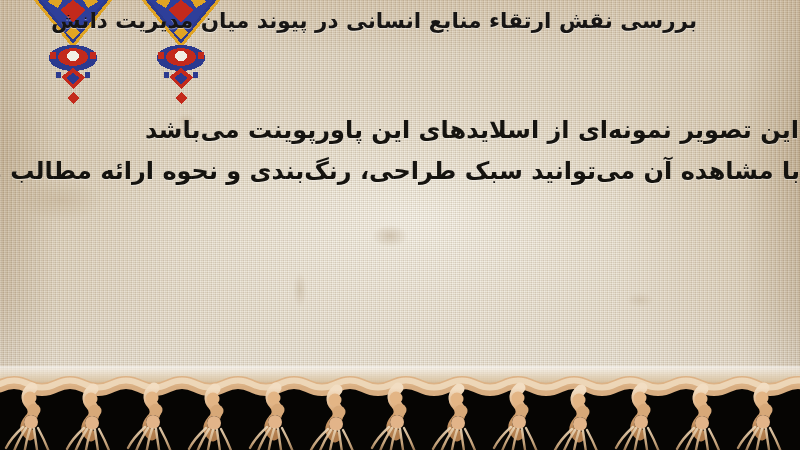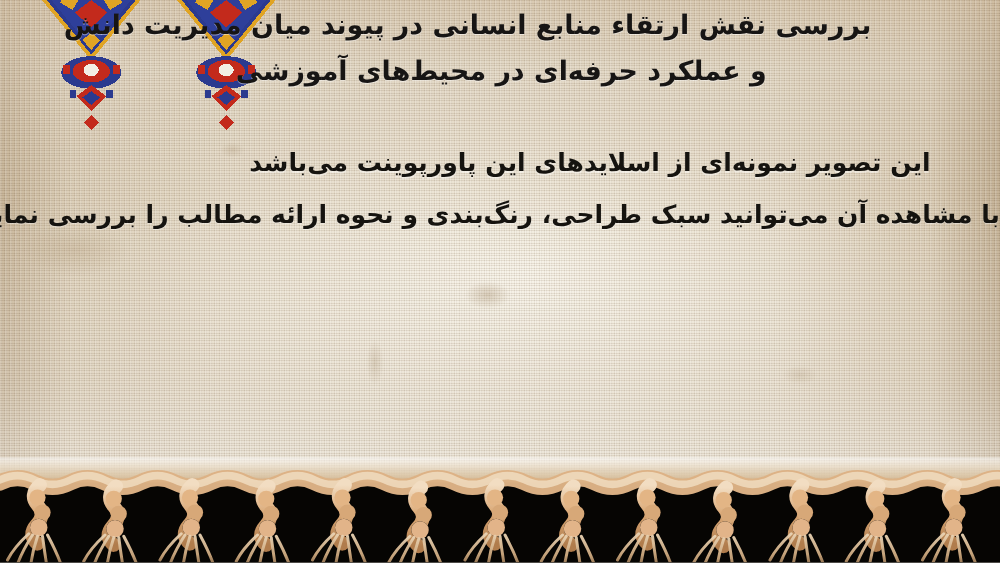--- a/index.html
+++ b/index.html
@@ -61,21 +61,21 @@
     letter-spacing:.1px;
     text-shadow:0 1px 0 rgba(255,255,255,.45);
   }
   .title-block .tl{display:block;white-space:nowrap;}
   .title-block .tl1{padding-right:54px;}
 
   .body-block{
     position:absolute;right:0;top:110px;width:696px;
     text-align:center;direction:rtl;
     color:#15130f;
-    font-size:20px;font-weight:700;line-height:41px;
+    font-size:24px;font-weight:700;line-height:41px;
     text-shadow:0 1px 0 rgba(255,255,255,.4);
   }
   .body-block .bl{display:block;white-space:nowrap;}
   .body-block .bl1{padding-left:40px;}
 
   
   .selvedge{
     position:absolute;left:0;top:366px;width:800px;height:26px;
     background:
       linear-gradient(180deg, rgba(255,255,255,.55), rgba(228,206,173,.85) 55%, rgba(196,160,116,.95) 100%);
@@ -175,21 +175,20 @@
         <path d="M59 131 L66 136 L59 142 L52 136 Z" fill="#2b3a8f"></path>
         <rect x="42" y="130" width="5" height="6" fill="#2b3a8f"></rect>
         <rect x="71" y="130" width="5" height="6" fill="#2b3a8f"></rect>
         <path d="M59 150 L65 156 L59 162 L53 156 Z" fill="#c32a1c"></path>
       </g>
     </svg>
   </div>
 
   <div class="title-block">
     <span class="tl tl1">بررسی نقش ارتقاء منابع انسانی در پیوند میان مدیریت دانش</span>
-    <span class="tl tl2">و عملکرد حرفه‌ای در محیط‌های آموزشی</span>
   </div>
 
   <div class="body-block">
     <span class="bl bl1">این تصویر نمونه‌ای از اسلایدهای این پاورپوینت می‌باشد</span>
     <span class="bl bl2">با مشاهده آن می‌توانید سبک طراحی، رنگ‌بندی و نحوه ارائه مطالب را بررسی نمایید</span>
   </div>
 
   <div class="shadowline"></div>
   <div class="selvedge"></div>
   <div class="black-band"></div>

